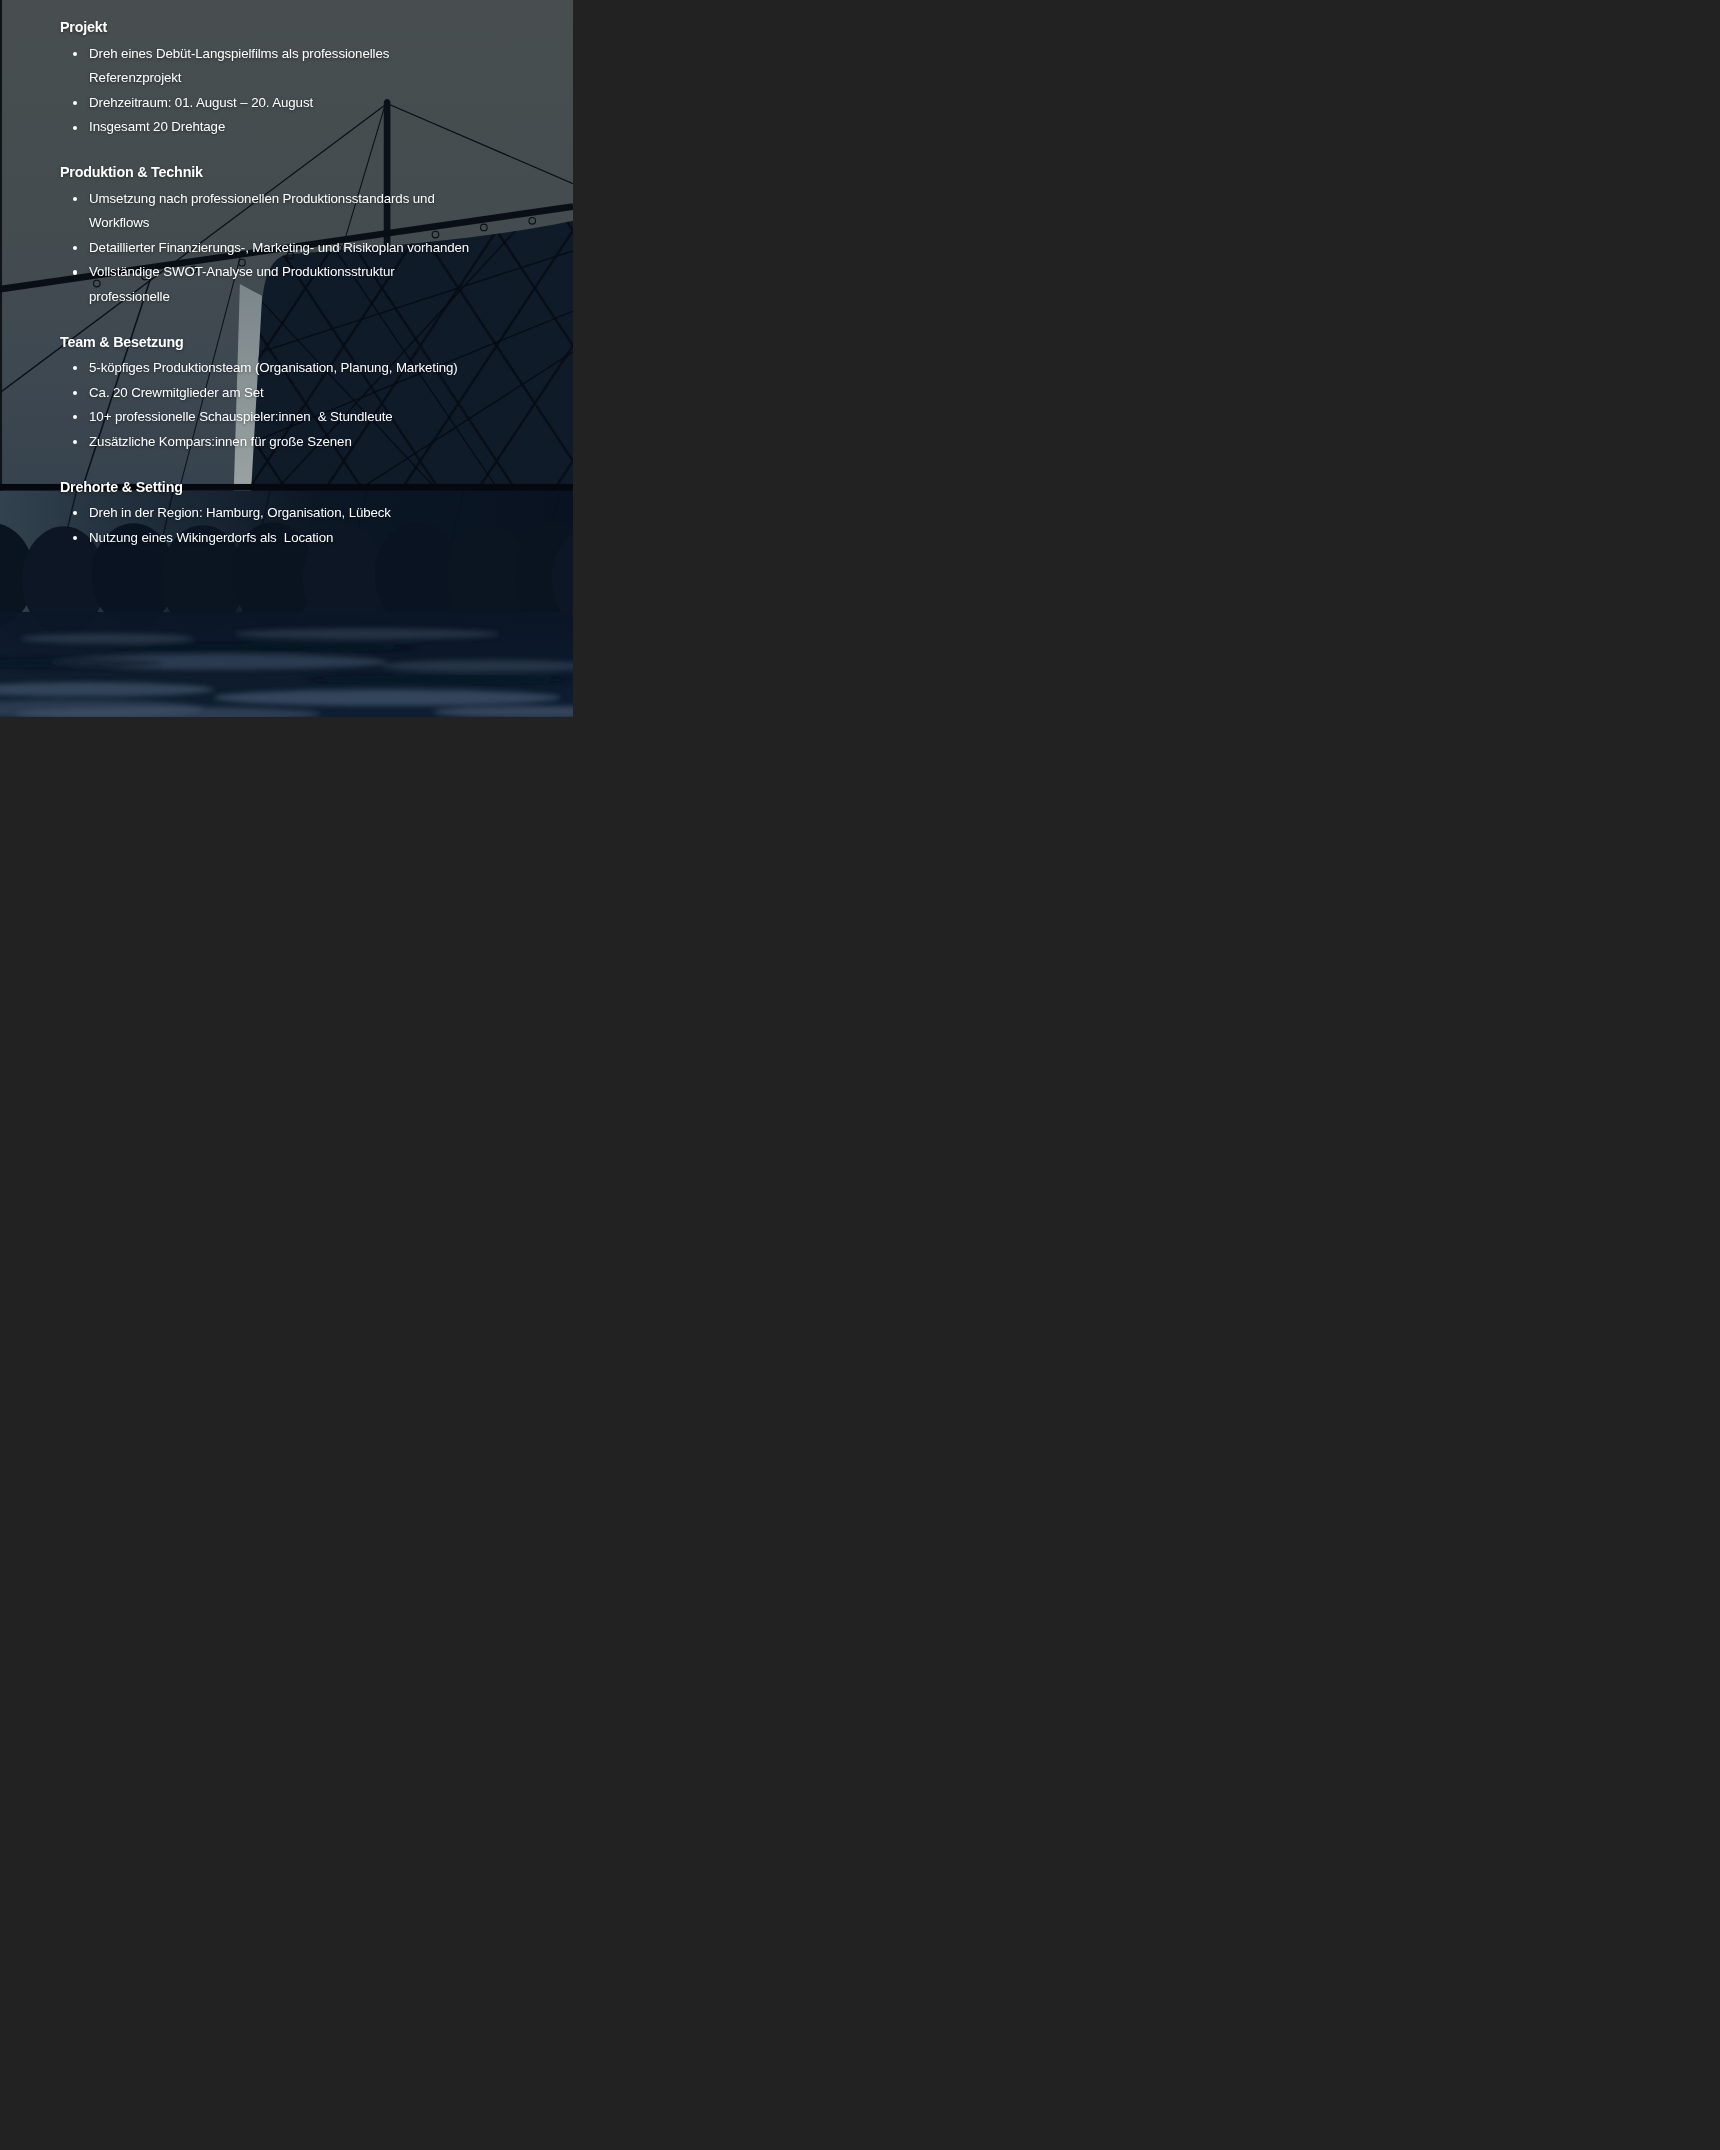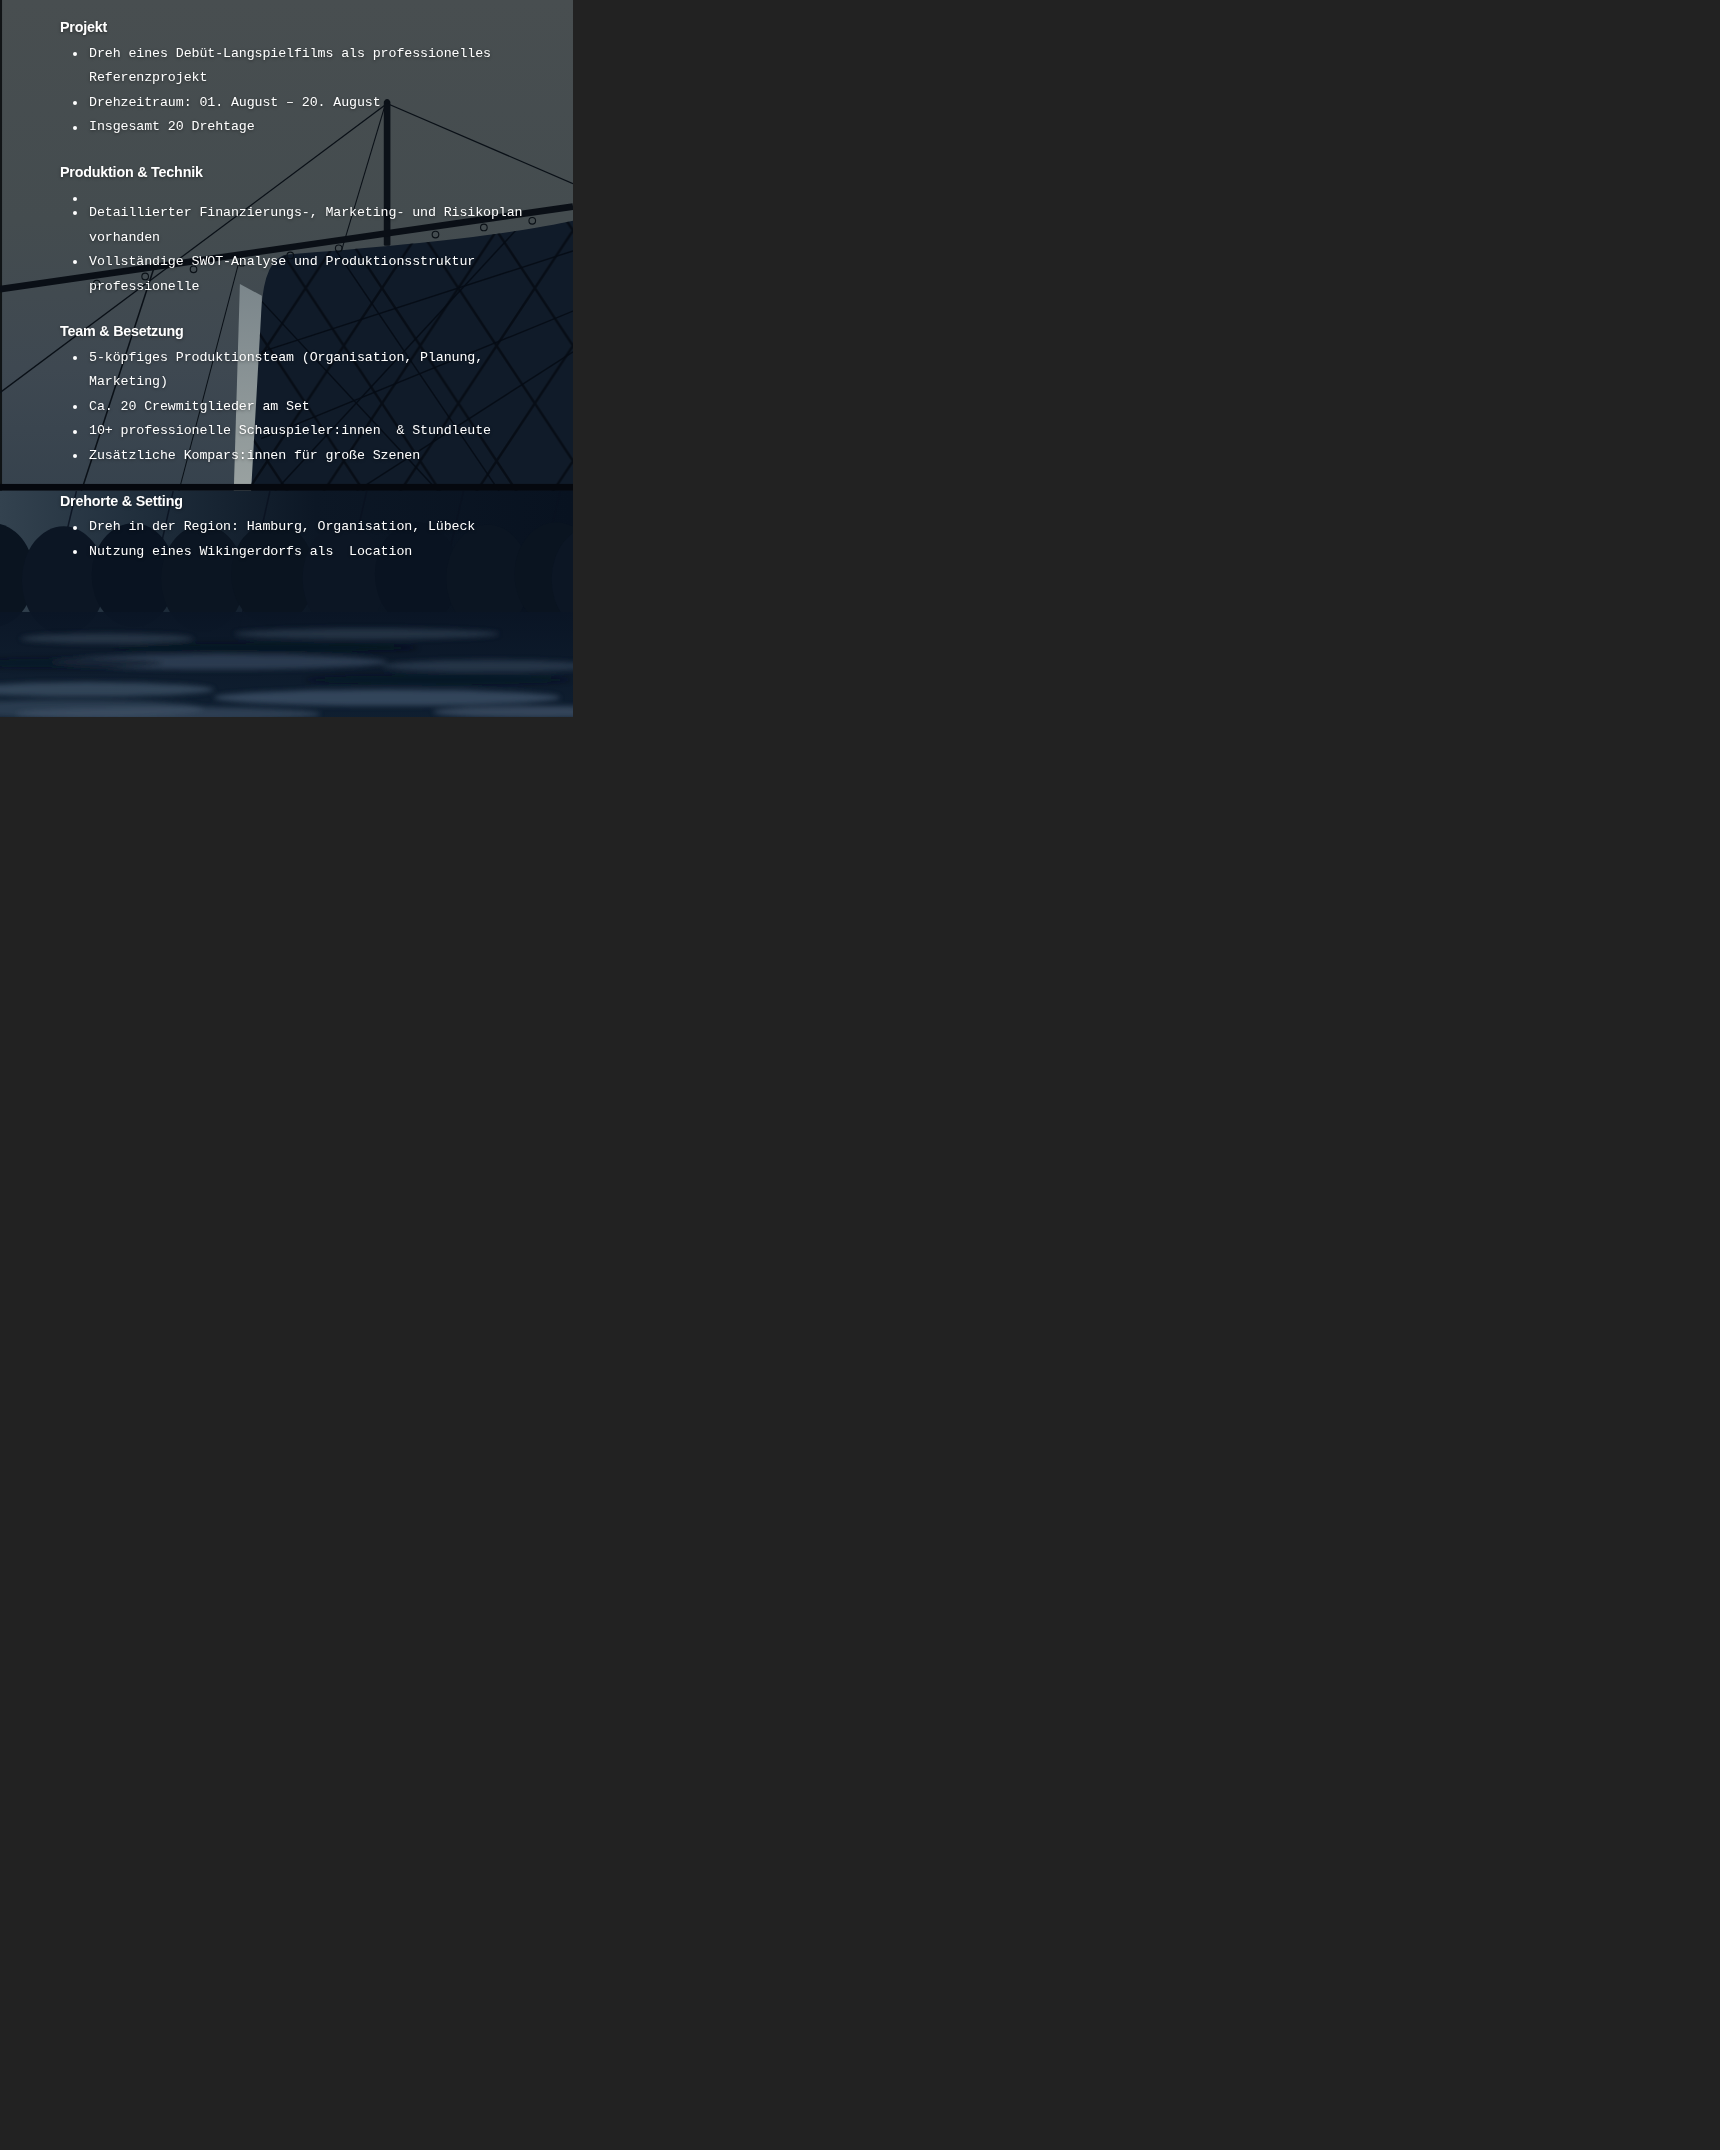--- a/index.html
+++ b/index.html
@@ -33,21 +33,20 @@
     line-height: 18.4px;
     font-weight: bold;
     letter-spacing: -0.2px;
     color: #ffffff;
     text-shadow: 0 1px 3.1px rgba(0,0,0,0.45);
   }
   .section ul {
     list-style: none;
     margin: 0 0 23.4px 0;
     padding: 0;
-    font-family: Liberation Mono, monospace;
   }
   .section li {
     display: flex;
     align-items: flex-start;
     font-size: 13.3px;
     line-height: 24.5px;
     letter-spacing: -0.1px;
     text-shadow: 0 1px 3.1px rgba(0,0,0,0.45);
   }
   .dot {
@@ -205,20 +204,22 @@
             <span class="bt">Insgesamt 20 Drehtage</span>
           </li>
       </ul>
     </div>
 
     <div class="section">
       <h2>Produktion &amp; Technik</h2>
       <ul>
         <li>
             <span class="dot"></span>
+            <span class="bt">Umsetzung nach professionellen Produktionsstandards und
+Workflows</span>
           </li>
         <li>
             <span class="dot"></span>
             <span class="bt">Detaillierter Finanzierungs-, Marketing- und Risikoplan vorhanden</span>
           </li>
         <li>
             <span class="dot"></span>
             <span class="bt">Vollständige SWOT-Analyse und Produktionsstruktur
 professionelle</span>
           </li>

